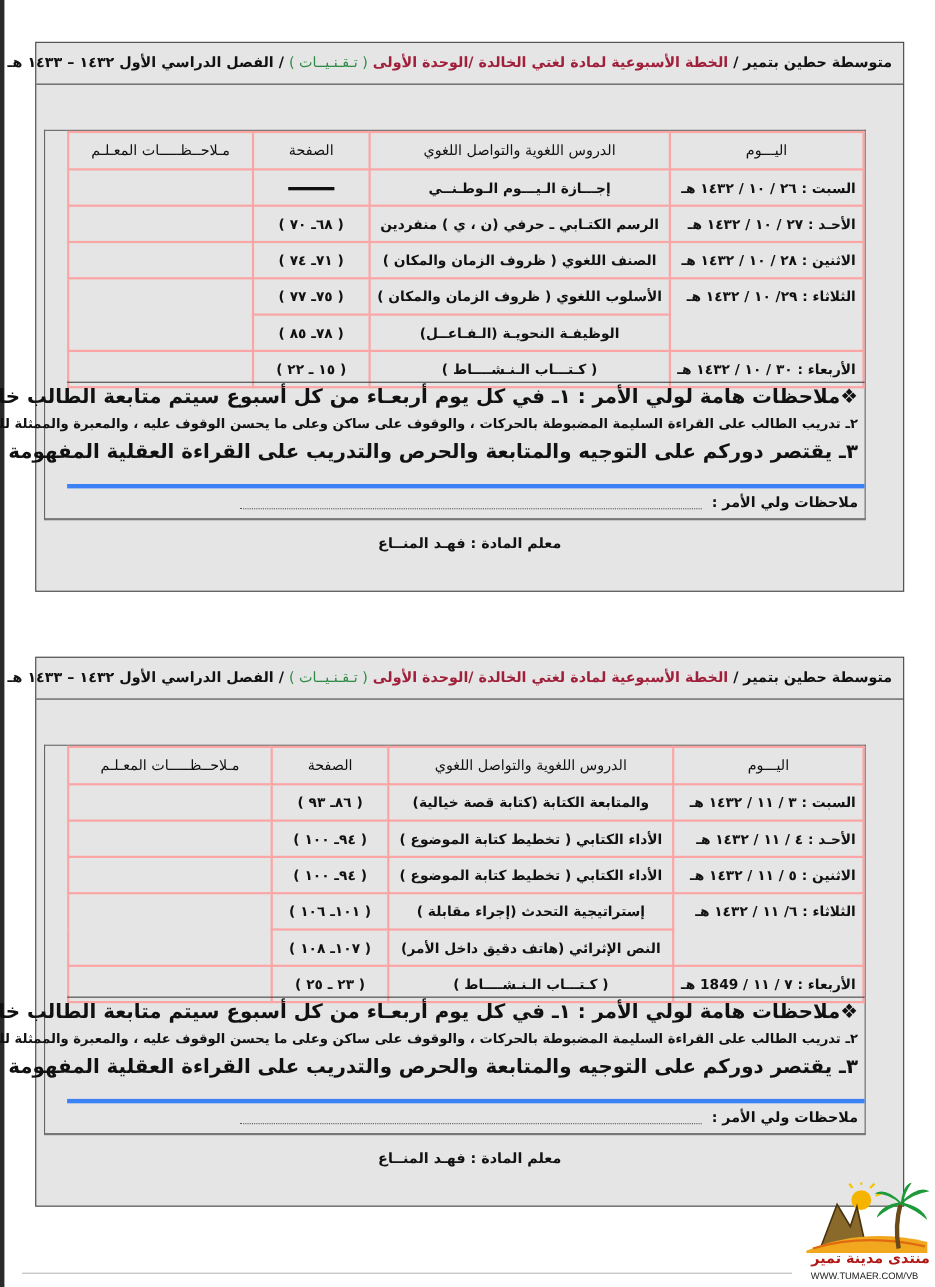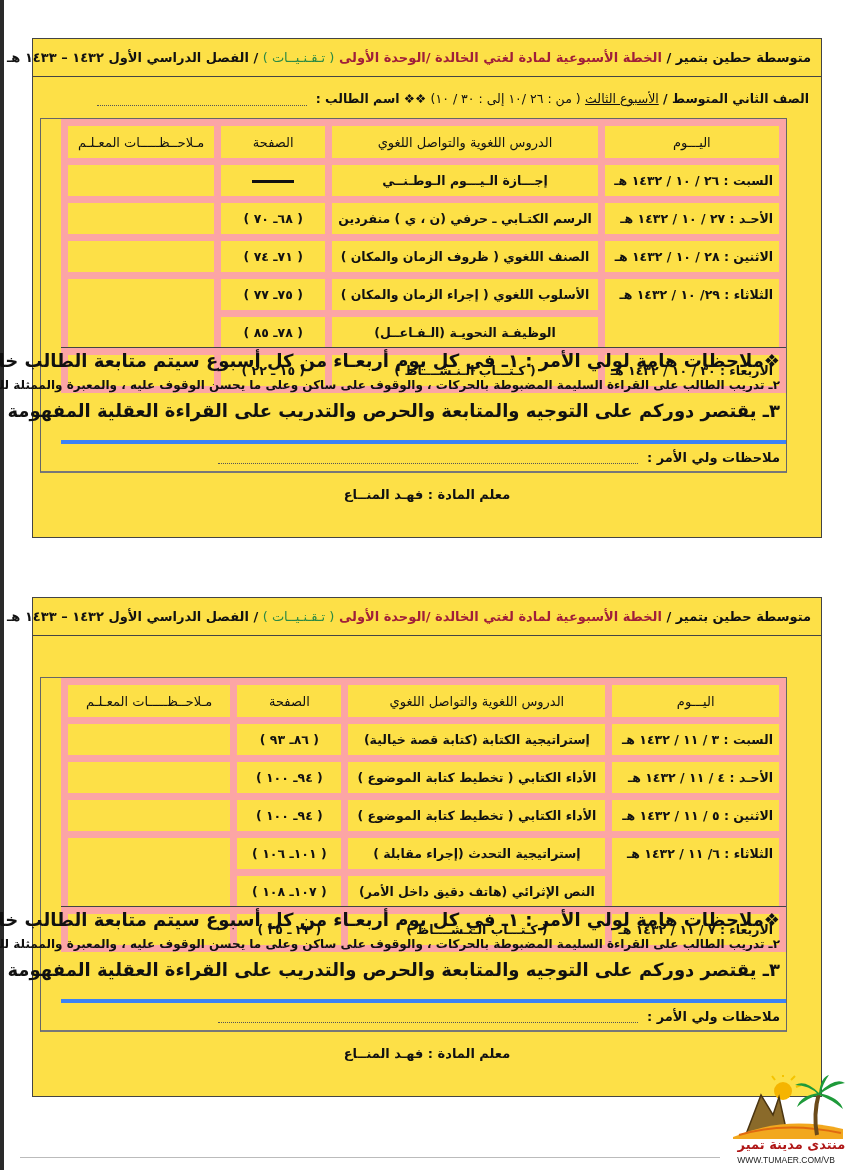--- a/index.html
+++ b/index.html
@@ -3,21 +3,21 @@
 <meta charset="utf-8">
 <style>
   html, body { margin: 0; padding: 0; }
   body {
     width: 850px; height: 1170px; background: #ffffff; position: relative; overflow: hidden;
     font-family: "DejaVu Sans", sans-serif; color: #111;
   }
   .left-edge { position: absolute; left: 0; top: 0; width: 4px; height: 1170px; background: #2a2a2a; }
   .bottom-rule { position: absolute; left: 20px; top: 1157px; width: 700px; height: 1px; background: #bbb; }
 
-  .sheet { position: absolute; left: 32px; width: 788px; border: 1px solid #444; background: #fde047; }
+  .sheet { position: absolute; left: 32px; width: 788px; border: 1px solid #444; background: #e5e5e5; }
   .sheet-1 { top: 38px; height: 498px; }
   .sheet-2 { top: 597px; height: 498px; }
 
   .title-bar {
     position: absolute; left: 0; right: 0; top: 0; height: 38px; border-bottom: 1px solid #444;
     direction: rtl; text-align: right; padding-right: 10px; box-sizing: border-box;
     font-size: 13px; font-weight: bold; line-height: 38px; white-space: nowrap;
   }
   .t-school { color: #111; }
   .t-plan { color: #a01f3a; font-weight: bold; }
@@ -34,21 +34,21 @@
   .info-line .dots { display: inline-block; width: 210px; border-bottom: 1px dotted #555; height: 12px; vertical-align: middle; margin-right: 4px; }
 
   .frame {
     position: absolute; left: 7px; width: 745px; top: 79px; height: 352px;
     border: 1px solid #666; border-bottom: 2px solid #777;
   }
   table.plan {
     position: absolute; left: 20px; top: 0; width: 725px; border-collapse: collapse; direction: rtl;
     font-size: 12.5px;
   }
-  table.plan th, table.plan td { border: 7px solid #fca5a5; padding: 0 6px; height: 31px; }
+  table.plan th, table.plan td { border: 2px solid #fca5a5; padding: 0 6px; height: 31px; }
   table.plan th { font-weight: normal; font-size: 13px; height: 32px; text-align: center; }
   table.plan td.day { width: 150px; text-align: right; font-weight: bold; white-space: nowrap; }
   table.plan td.lesson { width: 245px; text-align: center; font-weight: bold; white-space: nowrap; }
   table.plan td.page { width: 92px; text-align: center; font-weight: bold; white-space: nowrap; }
   table.plan td.notes { text-align: center; }
   .dash-line { display: inline-block; width: 42px; height: 3px; background: #111; vertical-align: middle; }
   table.plan th.col-day { width: 150px; }
 
   .notes-box {
     position: absolute; left: 20px; width: 725px; top: 228px; height: 124px; border-top: 1px solid #444;
@@ -76,27 +76,20 @@
 <body>
 
 <div class="left-edge"></div>
 
 <div class="sheet sheet-1">
   <div class="title-bar">
     <span class="t-school">متوسطة حطين بتمير /</span>
     <span class="t-plan">الخطة الأسبوعية لمادة لغتي الخالدة /الوحدة الأولى</span>
     <span class="t-unit">( تـقـنـيــات )</span>
     <span class="t-term">/ الفصل الدراسي الأول ١٤٣٢ – ١٤٣٣ هـ</span>
-  </div>
-  <div class="info-line">
-    <span>الصف الثاني المتوسط /</span>
-    <span class="week">الأسبوع الثالث</span>
-    <span class="range">( من : ٢٦ /١٠ إلى : ٣٠ / ١٠)</span>
-    <span>❖❖ اسم الطالب :</span>
-    <span class="dots"></span>
   </div>
   <div class="frame">
     <table class="plan">
       <tbody>
           <tr>
         <th class="col-day">اليـــوم</th>
         <th>الدروس اللغوية والتواصل اللغوي</th>
         <th>الصفحة</th>
         <th>مـلاحــظـــــات المعـلـم</th>
       </tr>
@@ -113,21 +106,21 @@
         <td class="notes"></td>
       </tr>
       <tr>
         <td class="day">الاثنين : ٢٨ / ١٠ / ١٤٣٢ هـ</td>
         <td class="lesson">الصنف اللغوي ( ظروف الزمان والمكان )</td>
         <td class="page">( ٧١ـ ٧٤ )</td>
         <td class="notes"></td>
       </tr>
       <tr>
         <td class="day" rowspan="2" style="vertical-align:top;padding-top:8px;">الثلاثاء : ٢٩/ ١٠ / ١٤٣٢ هـ</td>
-        <td class="lesson">الأسلوب اللغوي ( إجراء الزمان والمكان )</td>
+        <td class="lesson">الأسلوب اللغوي ( ظروف الزمان والمكان )</td>
         <td class="page">( ٧٥ـ ٧٧ )</td>
         <td class="notes" rowspan="2"></td>
       </tr>
       <tr>
         <td class="lesson">الوظيفـة النحويـة (الـفـاعــل)</td>
         <td class="page">( ٧٨ـ ٨٥ )</td>
       </tr>
       <tr>
         <td class="day">الأربعاء : ٣٠ / ١٠ / ١٤٣٢ هـ</td>
         <td class="lesson">( كـتـــاب الـنـشــــاط )</td>
@@ -160,21 +153,21 @@
     <table class="plan">
       <tbody>
           <tr>
         <th class="col-day">اليـــوم</th>
         <th>الدروس اللغوية والتواصل اللغوي</th>
         <th>الصفحة</th>
         <th>مـلاحــظـــــات المعـلـم</th>
       </tr>
       <tr>
         <td class="day">السبت : ٣ / ١١ / ١٤٣٢ هـ</td>
-        <td class="lesson">إستراتيجية الكتابة (كتابة قصة خيالية)</td>
+        <td class="lesson">والمتابعة الكتابة (كتابة قصة خيالية)</td>
         <td class="page">( ٨٦ـ ٩٣ )</td>
         <td class="notes"></td>
       </tr>
       <tr>
         <td class="day">الأحـد : ٤ / ١١ / ١٤٣٢ هـ</td>
         <td class="lesson">الأداء الكتابي ( تخطيط كتابة الموضوع )</td>
         <td class="page">( ٩٤ـ ١٠٠ )</td>
         <td class="notes"></td>
       </tr>
       <tr>
@@ -187,21 +180,21 @@
         <td class="day" rowspan="2" style="vertical-align:top;padding-top:8px;">الثلاثاء : ٦/ ١١ / ١٤٣٢ هـ</td>
         <td class="lesson">إستراتيجية التحدث (إجراء مقابلة )</td>
         <td class="page">( ١٠١ـ ١٠٦ )</td>
         <td class="notes" rowspan="2"></td>
       </tr>
       <tr>
         <td class="lesson">النص الإثرائي (هاتف دقيق داخل الأمر)</td>
         <td class="page">( ١٠٧ـ ١٠٨ )</td>
       </tr>
       <tr>
-        <td class="day">الأربعاء : ٧ / ١١ / ١٤٣٢ هـ</td>
+        <td class="day">الأربعاء : ٧ / ١١ / 1849 هـ</td>
         <td class="lesson">( كـتـــاب الـنـشــــاط )</td>
         <td class="page">( ٢٣ ـ ٢٥ )</td>
         <td class="notes"></td>
       </tr>
     </tbody>
       </table>
     <div class="notes-box">
       <div class="n big">❖ملاحظات هامة لولي الأمر : ١ـ في كل يوم أربعـاء من كل أسبوع سيتم متابعة الطالب خلال كتاب النشاط فقط .</div>
       <div class="n small">٢ـ تدريب الطالب على القراءة السليمة المضبوطة بالحركات ، والوقوف على ساكن وعلى ما يحسن الوقوف عليه ، والمعبرة والممثلة للمعنى</div>
       <div class="n big">٣ـ يقتصر دوركم على التوجيه والمتابعة والحرص والتدريب على القراءة العقلية المفهومة فقط ، وعدم الكتابة للطـالـب .</div>

